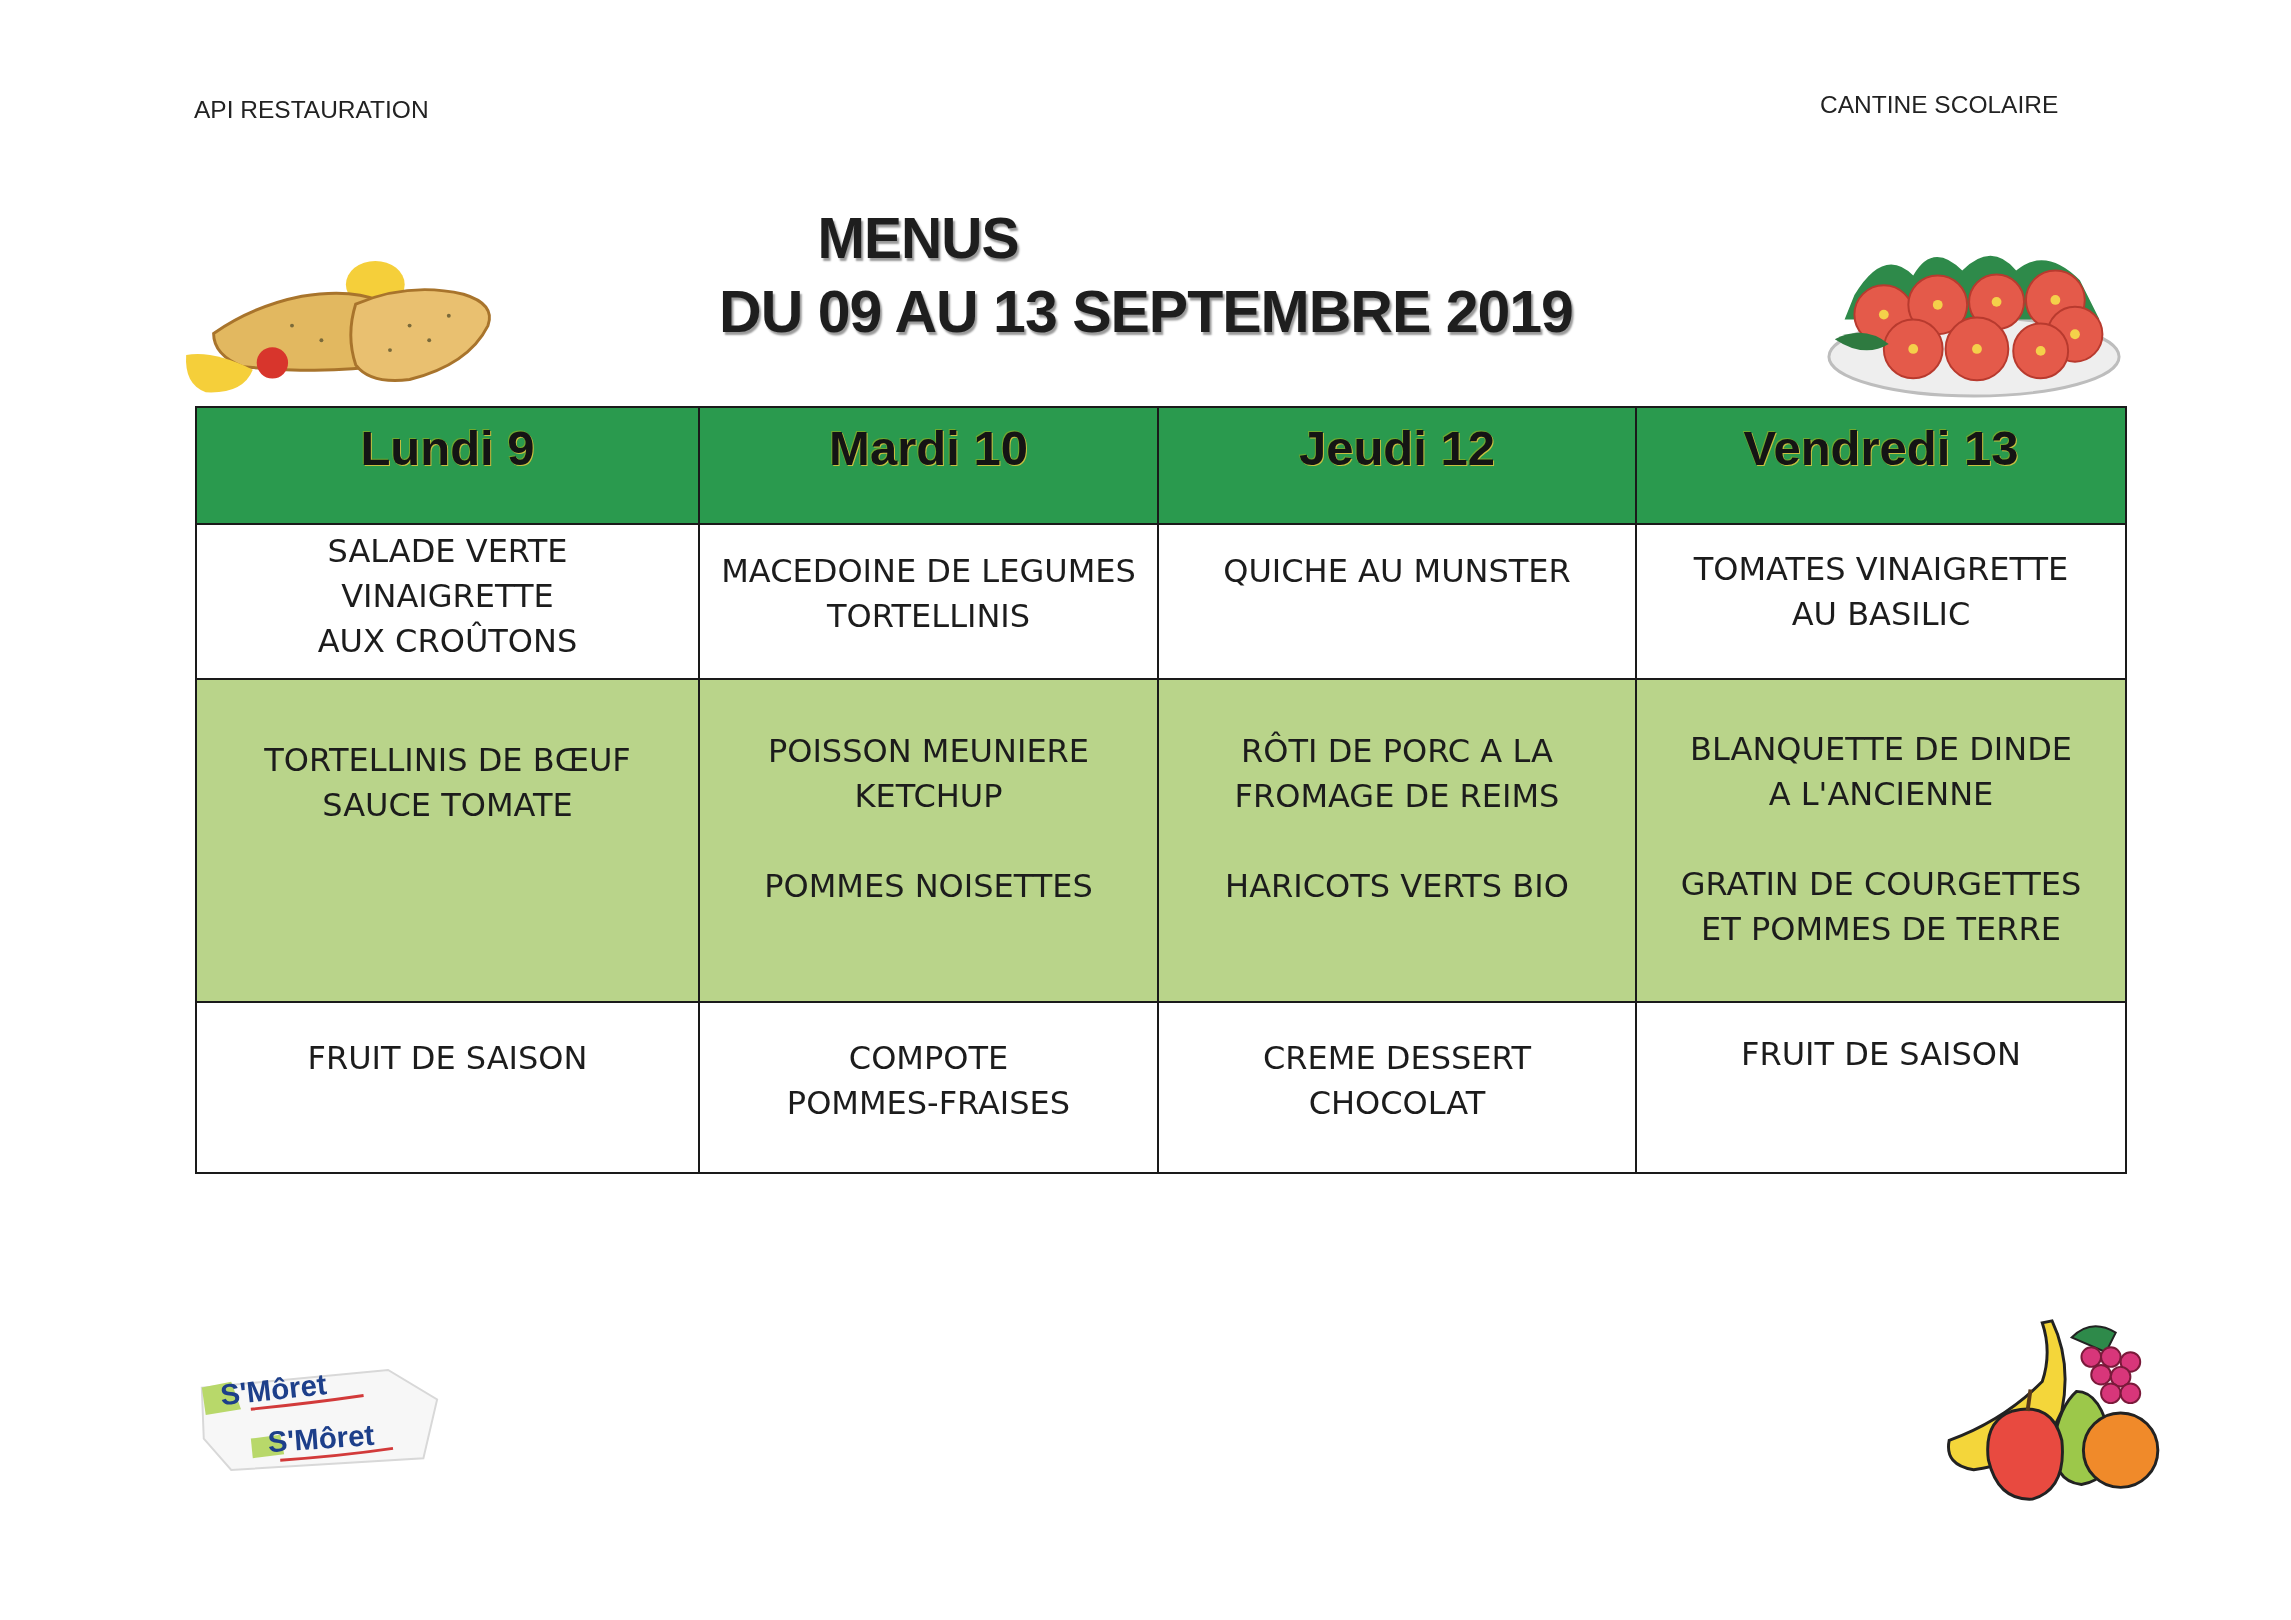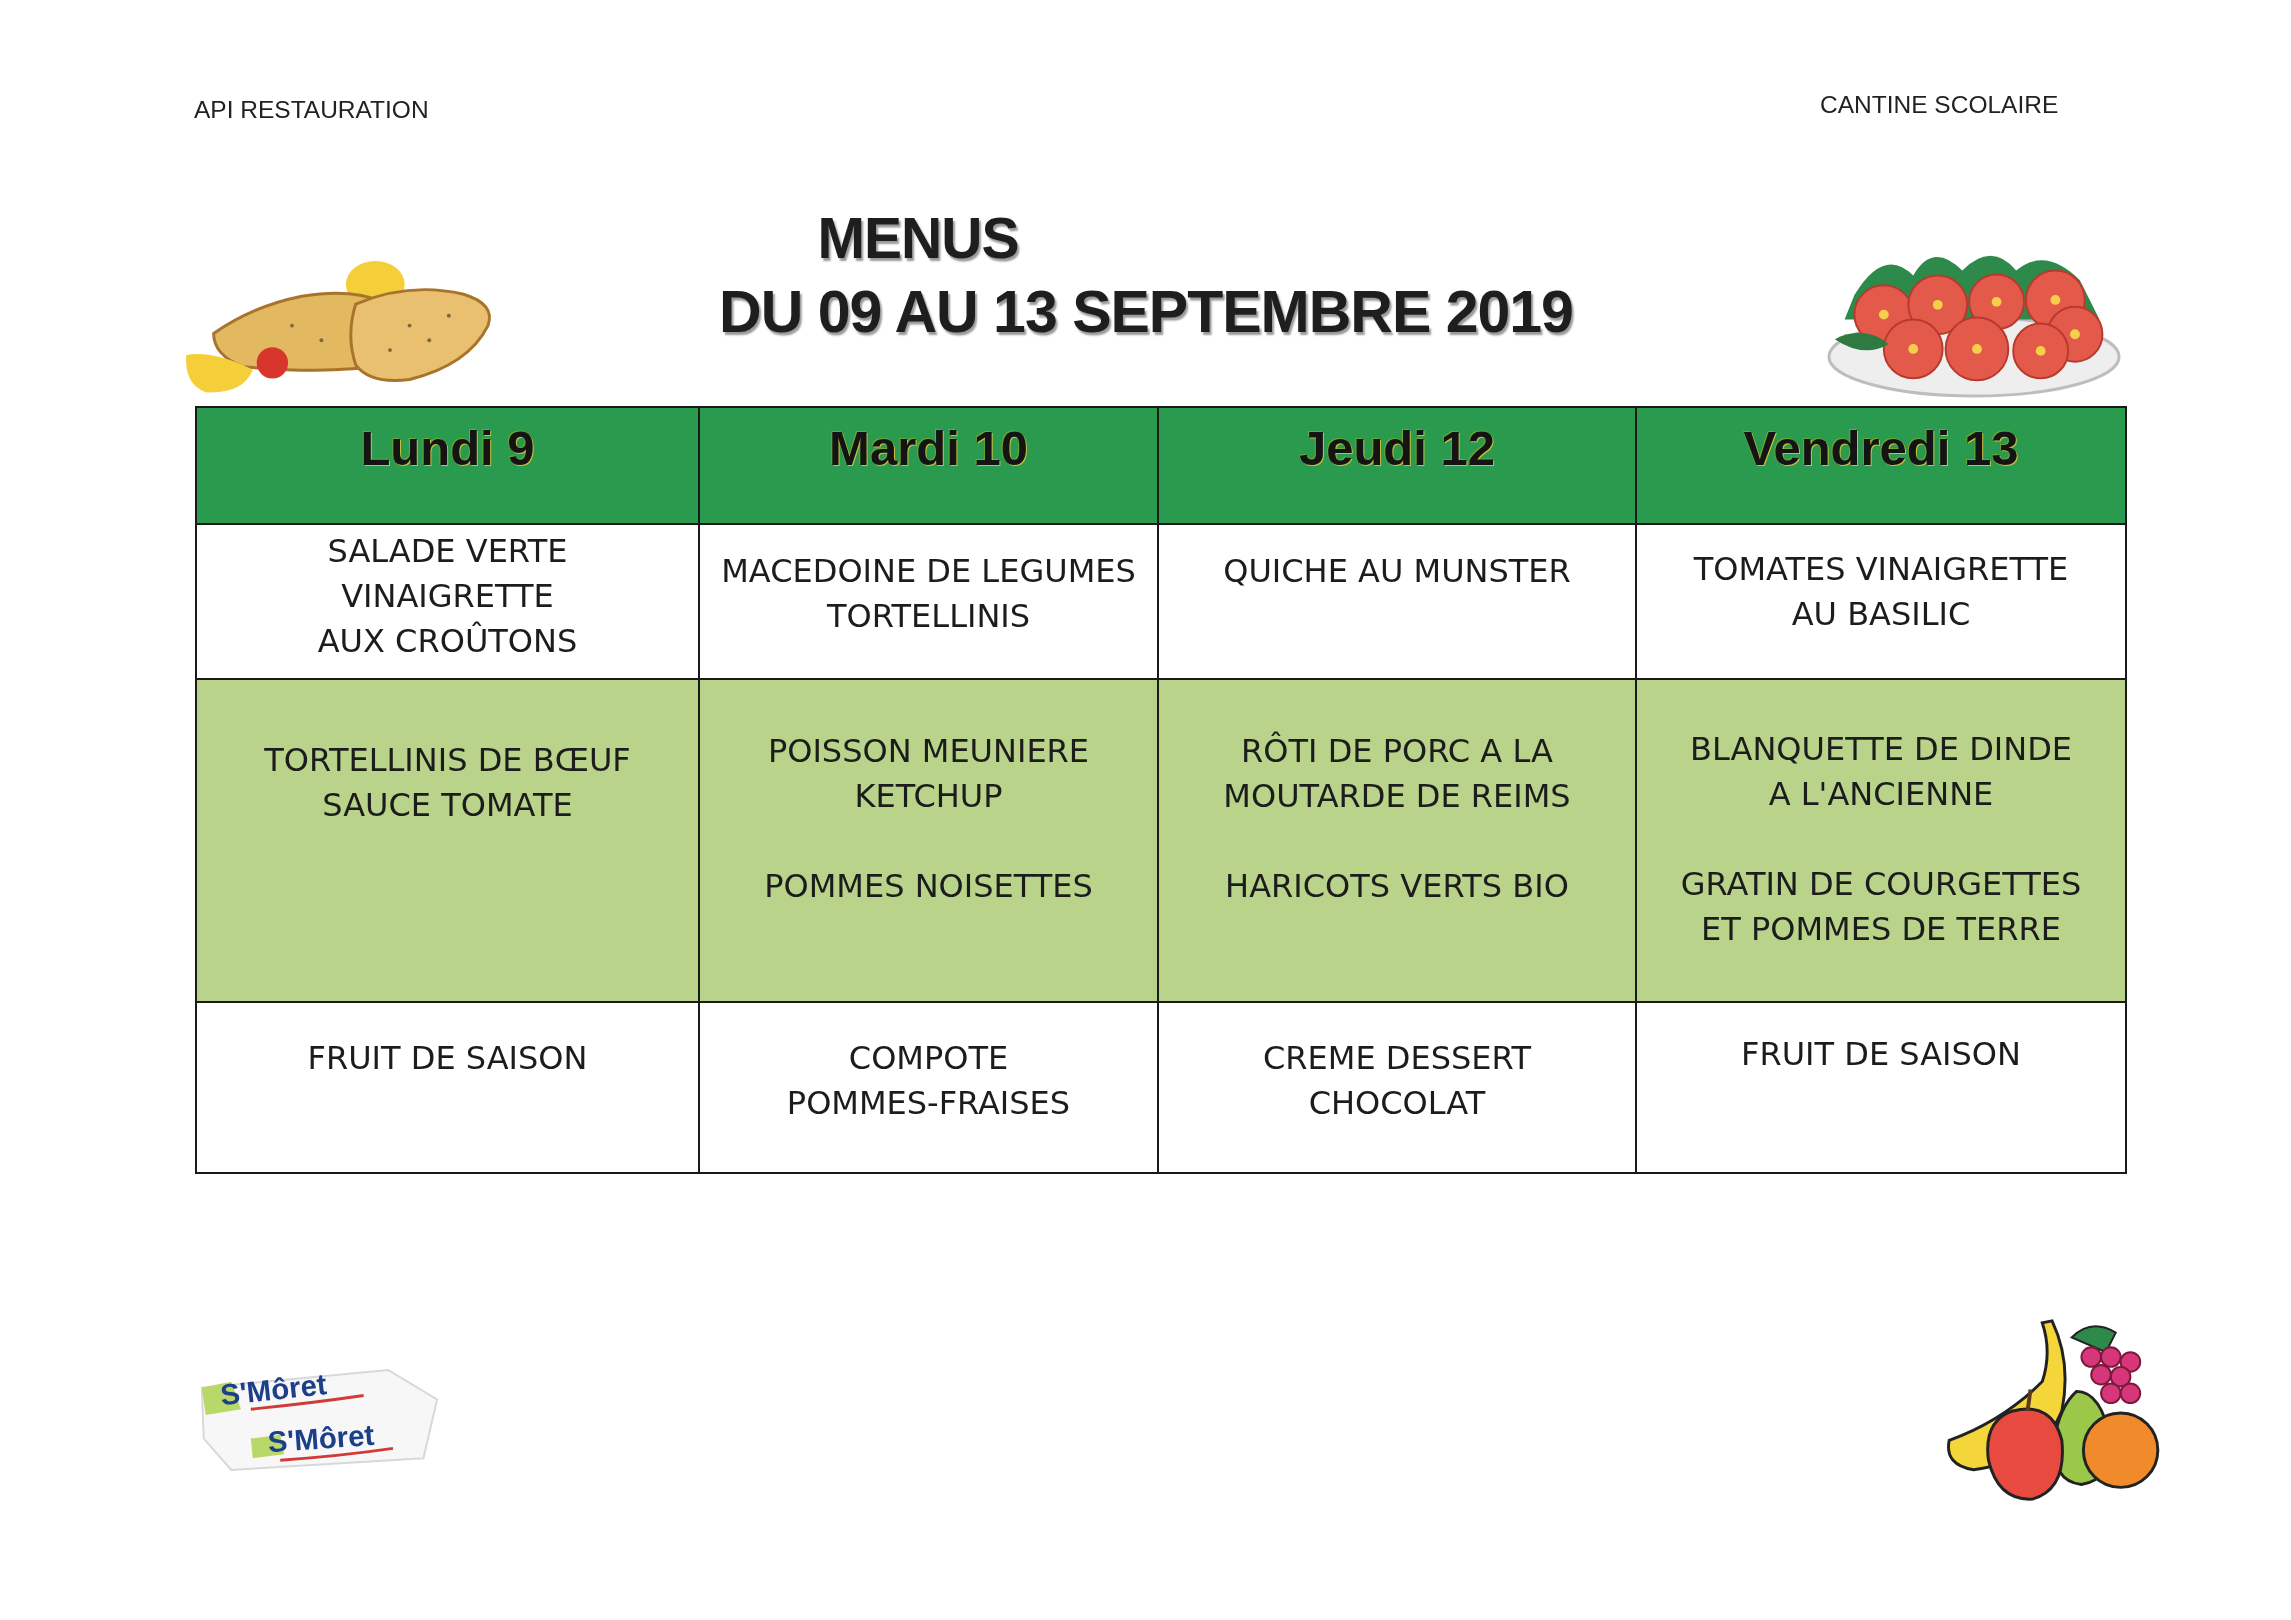--- a/index.html
+++ b/index.html
@@ -120,21 +120,21 @@
       <span class="line">SAUCE TOMATE</span>
     </td>
     <td class="cell" style="padding-top:49px;">
       <span class="line">POISSON MEUNIERE</span>
       <span class="line">KETCHUP</span>
       <span class="gap"></span>
       <span class="line">POMMES NOISETTES</span>
     </td>
     <td class="cell" style="padding-top:49px;">
       <span class="line">RÔTI DE PORC A LA</span>
-      <span class="line">MOUTARDE DE REIMS</span>
+      <span class="line">FROMAGE DE REIMS</span>
       <span class="gap"></span>
       <span class="line">HARICOTS VERTS BIO</span>
     </td>
     <td class="cell" style="padding-top:47px;">
       <span class="line">BLANQUETTE DE DINDE</span>
       <span class="line">A L'ANCIENNE</span>
       <span class="gap"></span>
       <span class="line">GRATIN DE COURGETTES</span>
       <span class="line">ET POMMES DE TERRE</span>
     </td>

